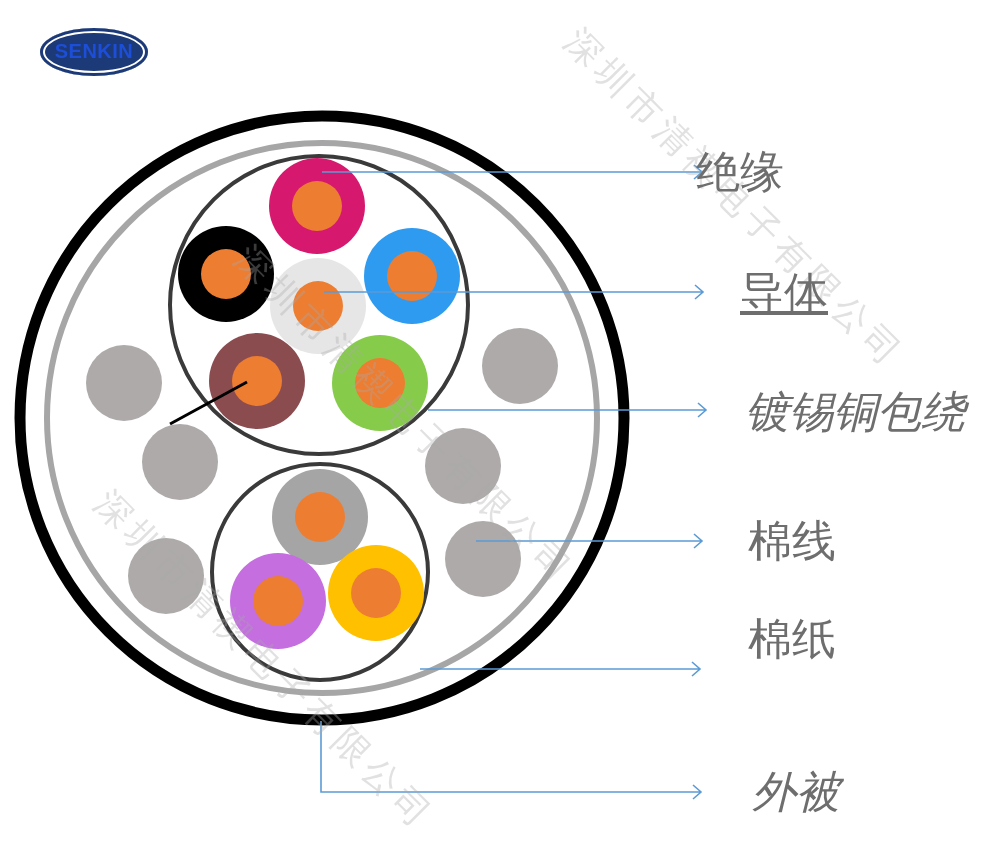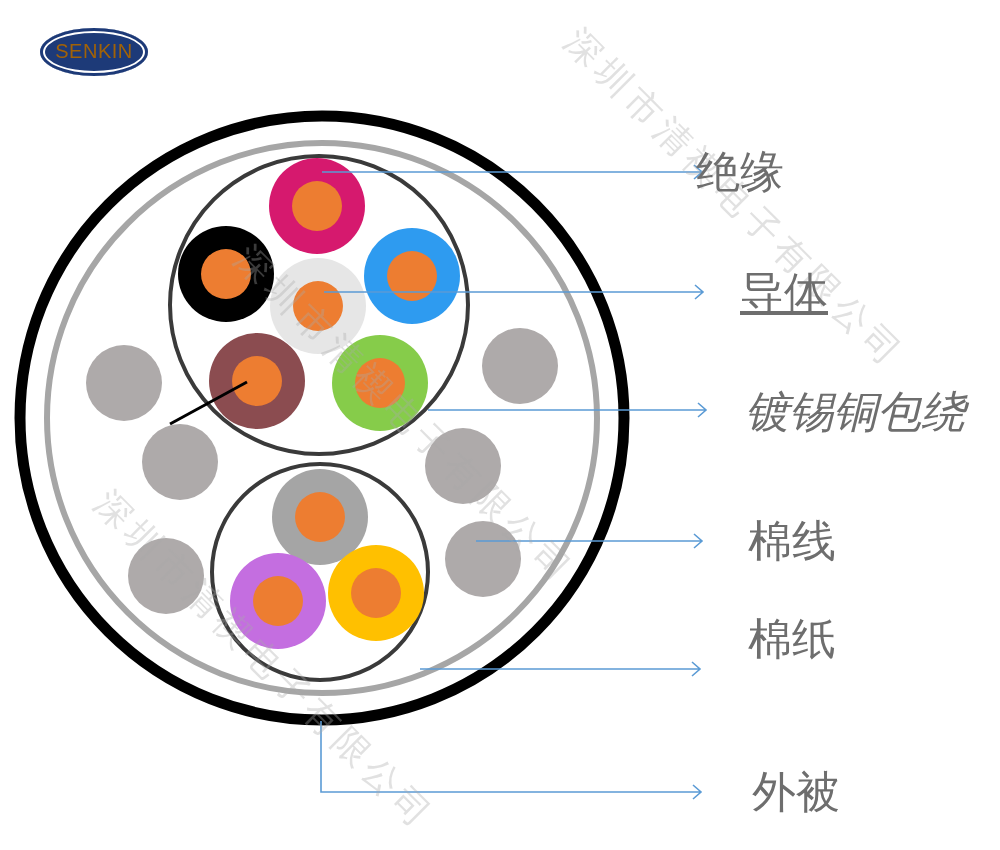--- a/index.html
+++ b/index.html
@@ -1,19 +1,19 @@
 <!DOCTYPE html>
 <html><head>
 <meta charset="utf-8">
 <style>
   html,body{margin:0;padding:0;background:#ffffff;}
   body{width:1000px;height:850px;position:relative;overflow:hidden;font-family:"DejaVu Sans",sans-serif;}
   #logo{position:absolute;left:40px;top:28px;width:108px;height:48px;}
   #logo .oval{position:absolute;inset:0;border-radius:50%;background:#1d3a78;box-shadow:inset 0 0 0 3px #1d3a78, inset 0 0 0 5px #ffffff;}
-  #logo .txt{position:absolute;left:0;right:0;top:12px;text-align:center;color:#a16207;font-family:"Liberation Sans",sans-serif;font-weight:normal;font-size:20px;letter-spacing:0.5px;}
+  #logo .txt{position:absolute;left:0;right:0;top:12px;text-align:center;color:#1d4ed8;font-family:"Liberation Sans",sans-serif;font-weight:bold;font-size:20px;letter-spacing:0.5px;}
   svg#diagram{position:absolute;left:0;top:0;}
   .label{position:absolute;font-size:44px;color:#6e6e6e;font-family:"DejaVu Sans",sans-serif;white-space:nowrap;}
   .wm{position:absolute;font-size:36px;color:rgba(170,170,170,0.35);white-space:nowrap;transform-origin:0 0;transform:rotate(45deg);pointer-events:none;letter-spacing:6px;}
 </style>
 </head>
 <body>
 
 <div id="logo">
   <div class="oval"></div>
   <div class="txt">SENKIN</div>
@@ -73,13 +73,13 @@
 
 <div class="wm" style="left:588px;top:18px;">深圳市清禊电子有限公司</div>
 <div class="wm" style="left:118px;top:480px;">深圳市清禊电子有限公司</div>
 <div class="wm" style="left:258px;top:235px;">深圳市清禊电子有限公司</div>
 
 <div class="label" style="left:696px;top:143px;">绝缘</div>
 <div class="label" style="left:740px;top:264px;text-decoration:underline;">导体</div>
 <div class="label" style="left:745px;top:383px;font-style:italic;">镀锡铜包绕</div>
 <div class="label" style="left:748px;top:512px;font-family:Liberation Serif, serif;">棉线</div>
 <div class="label" style="left:748px;top:610px;">棉纸</div>
-<div class="label" style="left:752px;top:763px;">外被</div>
+<div class="label" style="left:752px;top:763px;font-style:italic;">外被</div>
 
 </body></html>

